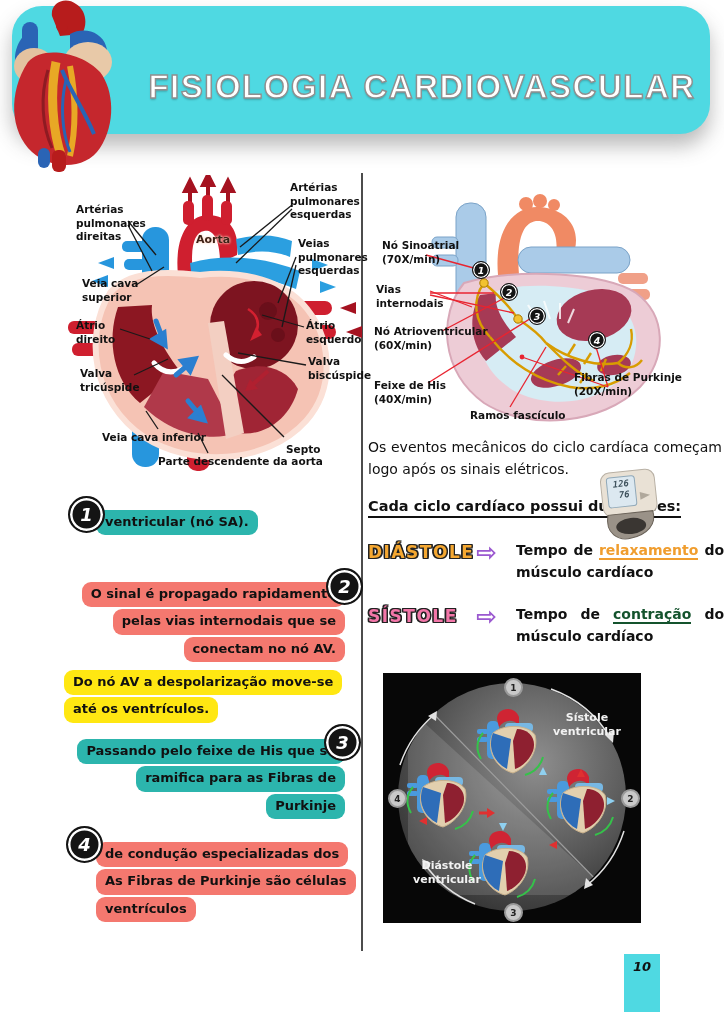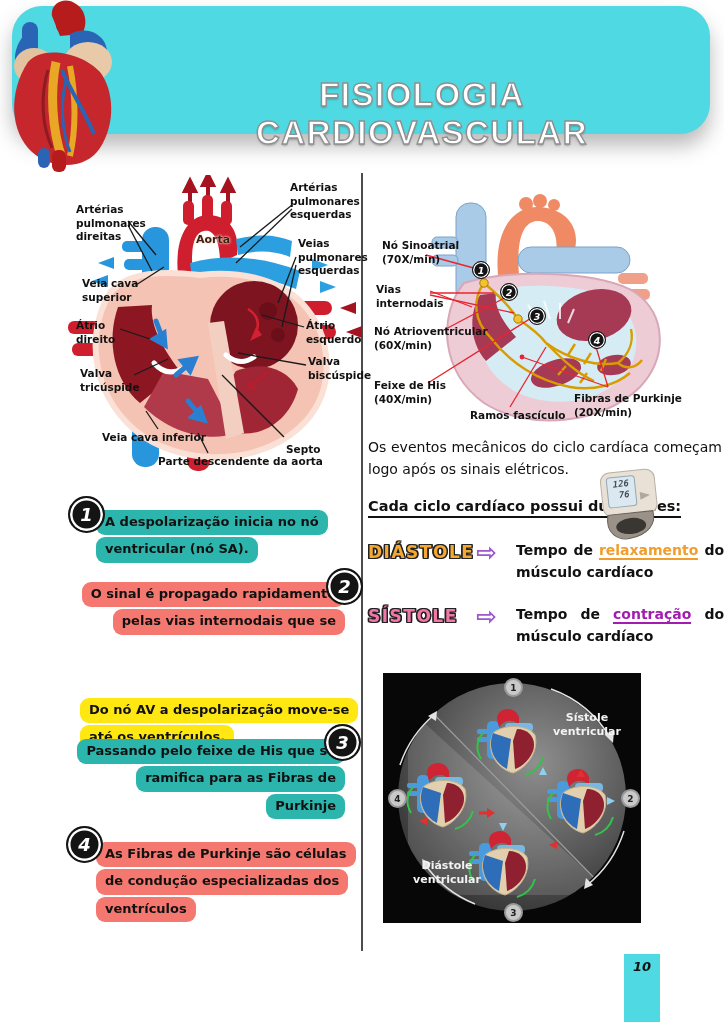--- a/index.html
+++ b/index.html
@@ -3,21 +3,21 @@
 <meta charset="utf-8">
 <style>
   html,body{margin:0;padding:0;background:#ffffff;}
   .page{position:relative;width:724px;height:1024px;background:#ffffff;overflow:hidden;
         font-family:"DejaVu Sans",sans-serif;color:#111;}
   
   .band{position:absolute;left:12px;top:6px;width:698px;height:128px;border-radius:30px;
         background:#4fd9e2;box-shadow:0 12px 20px rgba(60,60,60,.35);z-index:1;}
   .title{position:absolute;left:138px;right:18px;top:62px;z-index:3;text-align:center;
         font-family:"Liberation Sans",sans-serif;font-weight:700;font-size:33px;letter-spacing:1.5px;
-        color:#fff;-webkit-text-stroke:1.4px #8f8f8f;text-shadow:0 2px 2px rgba(0,0,0,.22);margin:14px;}
+        color:#fff;-webkit-text-stroke:1.4px #8f8f8f;text-shadow:0 2px 2px rgba(0,0,0,.22);margin:6px;}
   .hero-heart{position:absolute;left:0;top:0;z-index:4;}
   
   .divider{position:absolute;left:361px;top:173px;width:2px;height:778px;background:#4c4c4c;}
   
   .diagram{position:absolute;}
   .diagram svg{position:absolute;left:0;top:0;}
   .dlabel{position:absolute;font-size:10.5px;font-weight:700;line-height:1.3;white-space:nowrap;}
   .dlabel span{display:block;}
   .aorta-lb{position:absolute;font-size:11px;font-weight:700;color:#3d2116;
             text-shadow:0 0 3px #ffd9c9,0 0 2px #ffd9c9;}
@@ -42,29 +42,29 @@
   .fases span{border-bottom:2.2px solid #111;padding-bottom:2px;}
   .phase-row{position:absolute;left:368px;width:356px;display:flex;align-items:flex-start;}
   .phase-name{width:108px;font-size:17px;font-weight:800;letter-spacing:1.5px;flex:none;padding-top:2px;
       text-shadow:-1.4px -1.4px 0 #222,1.4px -1.4px 0 #222,-1.4px 1.4px 0 #222,1.4px 1.4px 0 #222,0 1.4px 0 #222,0 -1.4px 0 #222,1.4px 0 0 #222,-1.4px 0 0 #222;}
   .orange{color:#f5a832;}
   .pink{color:#f276a8;}
   .phase-arrow{width:40px;flex:none;font-size:25px;line-height:1;color:#9b59d0;font-weight:700;padding-top:0px;}
   .phase-text{width:208px;font-size:14px;font-weight:700;line-height:1.55;margin:0;text-align:justify;}
   .kw{border-bottom:2px solid currentColor;}
   .kw.orange{color:#f09d2e;}
-  .kw.pink{color:#a21caf;}
+  .kw.pink{color:#14532d;}
   
   .bp{position:absolute;left:597px;top:469px;width:66px;height:72px;transform:rotate(-6deg);}
   .bp .num{position:absolute;font-family:"DejaVu Sans Mono",monospace;font-size:9px;font-weight:700;color:#40535e;font-style:italic;}
   
   .cycle{position:absolute;left:383px;top:673px;width:258px;height:250px;background:#070707;}
   .cycle .clabel{position:absolute;color:#f2f2f2;font-size:11px;font-weight:700;text-align:center;line-height:1.25;}
   
-  .pagenum{position:absolute;left:624px;top:954px;width:36px;height:68px;background:#4fd9e2;
+  .pagenum{position:absolute;left:624px;top:954px;width:36px;height:58px;background:#4fd9e2;
            text-align:center;font-size:13px;font-weight:700;font-style:italic;padding-top:5px;box-sizing:border-box;}
 </style>
 </head>
 <body>
 
 <div class="page">
 
   <div class="band"></div>
   <h1 class="title">FISIOLOGIA CARDIOVASCULAR</h1>
   <svg class="hero-heart" width="120" height="172" viewBox="0 0 120 172">
@@ -288,21 +288,21 @@
     </div>
     <div class="dlabel" style="left:6px;top:150px;">
       <span>Nó Atrioventricular</span>
         <span>(60X/min)</span>
     </div>
     <div class="dlabel" style="left:6px;top:204px;">
       <span>Feixe de His</span>
         <span>(40X/min)</span>
     </div>
     <div class="dlabel" style="left:102px;top:234px;">Ramos fascículo</div>
-    <div class="dlabel" style="left:206px;top:217px;">
+    <div class="dlabel" style="left:206px;top:196px;">
       <span>Fibras de Purkinje</span>
         <span>(20X/min)</span>
     </div>
   </div>
 
   <p class="para">Os eventos mecânicos do ciclo cardíaca começam logo após os sinais elétricos.</p>
   <p class="fases"><span>Cada ciclo cardíaco possui duas fases:</span></p>
 
   <div class="bp">
     <svg width="66" height="72" viewBox="0 0 66 72">
@@ -322,46 +322,46 @@
     <p class="phase-text"><span>Tempo de</span> <span class="kw orange">relaxamento</span> <span>do músculo cardíaco</span></p>
   </div>
   <div class="phase-row" style="top:604px;">
     <span class="phase-name pink">SÍSTOLE</span>
     <span class="phase-arrow">⇨</span>
     <p class="phase-text"><span>Tempo de</span> <span class="kw pink">contração</span> <span>do músculo cardíaco</span></p>
   </div>
 
   <div class="badge" style="left:68px;top:496px;">1</div>
   <div class="callout" style="left:96px;top:508px;">
-    <span class="hl teal">A despolarização inicia no nó</span>
     <span class="hl teal">ventricular (nó SA).</span>
   </div>
 
   <div class="badge" style="left:326px;top:568px;">2</div>
   <div class="callout right" style="right:379px;top:580px;">
     <span class="hl salmon">O sinal é propagado rapidamente</span>
     <span class="hl salmon">pelas vias internodais que se</span>
-  </div>
-
-  <div class="callout" style="left:80px;top:668px;margin-top:28px;">
+    <span class="hl salmon">conectam no nó AV.</span>
+  </div>
+
+  <div class="callout" style="left:64px;top:668px;">
     <span class="hl yellow">Do nó AV a despolarização move-se</span>
     <span class="hl yellow">até os ventrículos.</span>
   </div>
 
   <div class="badge" style="left:324px;top:724px;">3</div>
   <div class="callout right" style="right:379px;top:737px;">
     <span class="hl teal">Passando pelo feixe de His que se</span>
     <span class="hl teal">ramifica para as Fibras de</span>
     <span class="hl teal">Purkinje</span>
   </div>
 
   <div class="badge" style="left:66px;top:826px;">4</div>
   <div class="callout" style="left:96px;top:840px;">
+    <span class="hl salmon">de condução especializadas dos</span>
     <span class="hl salmon">As Fibras de Purkinje são células</span>
-    <span class="hl salmon">de condução especializadas dos</span>
     <span class="hl salmon">ventrículos</span>
   </div>
 
   <div class="cycle">
     <svg width="258" height="250" viewBox="0 0 258 250">
       <defs>
         <radialGradient id="cg" cx="60%" cy="35%" r="75%">
           <stop offset="0%" stop-color="#8f8f8f"></stop>
             <stop offset="60%" stop-color="#565656"></stop>
             <stop offset="100%" stop-color="#2d2d2d"></stop>

